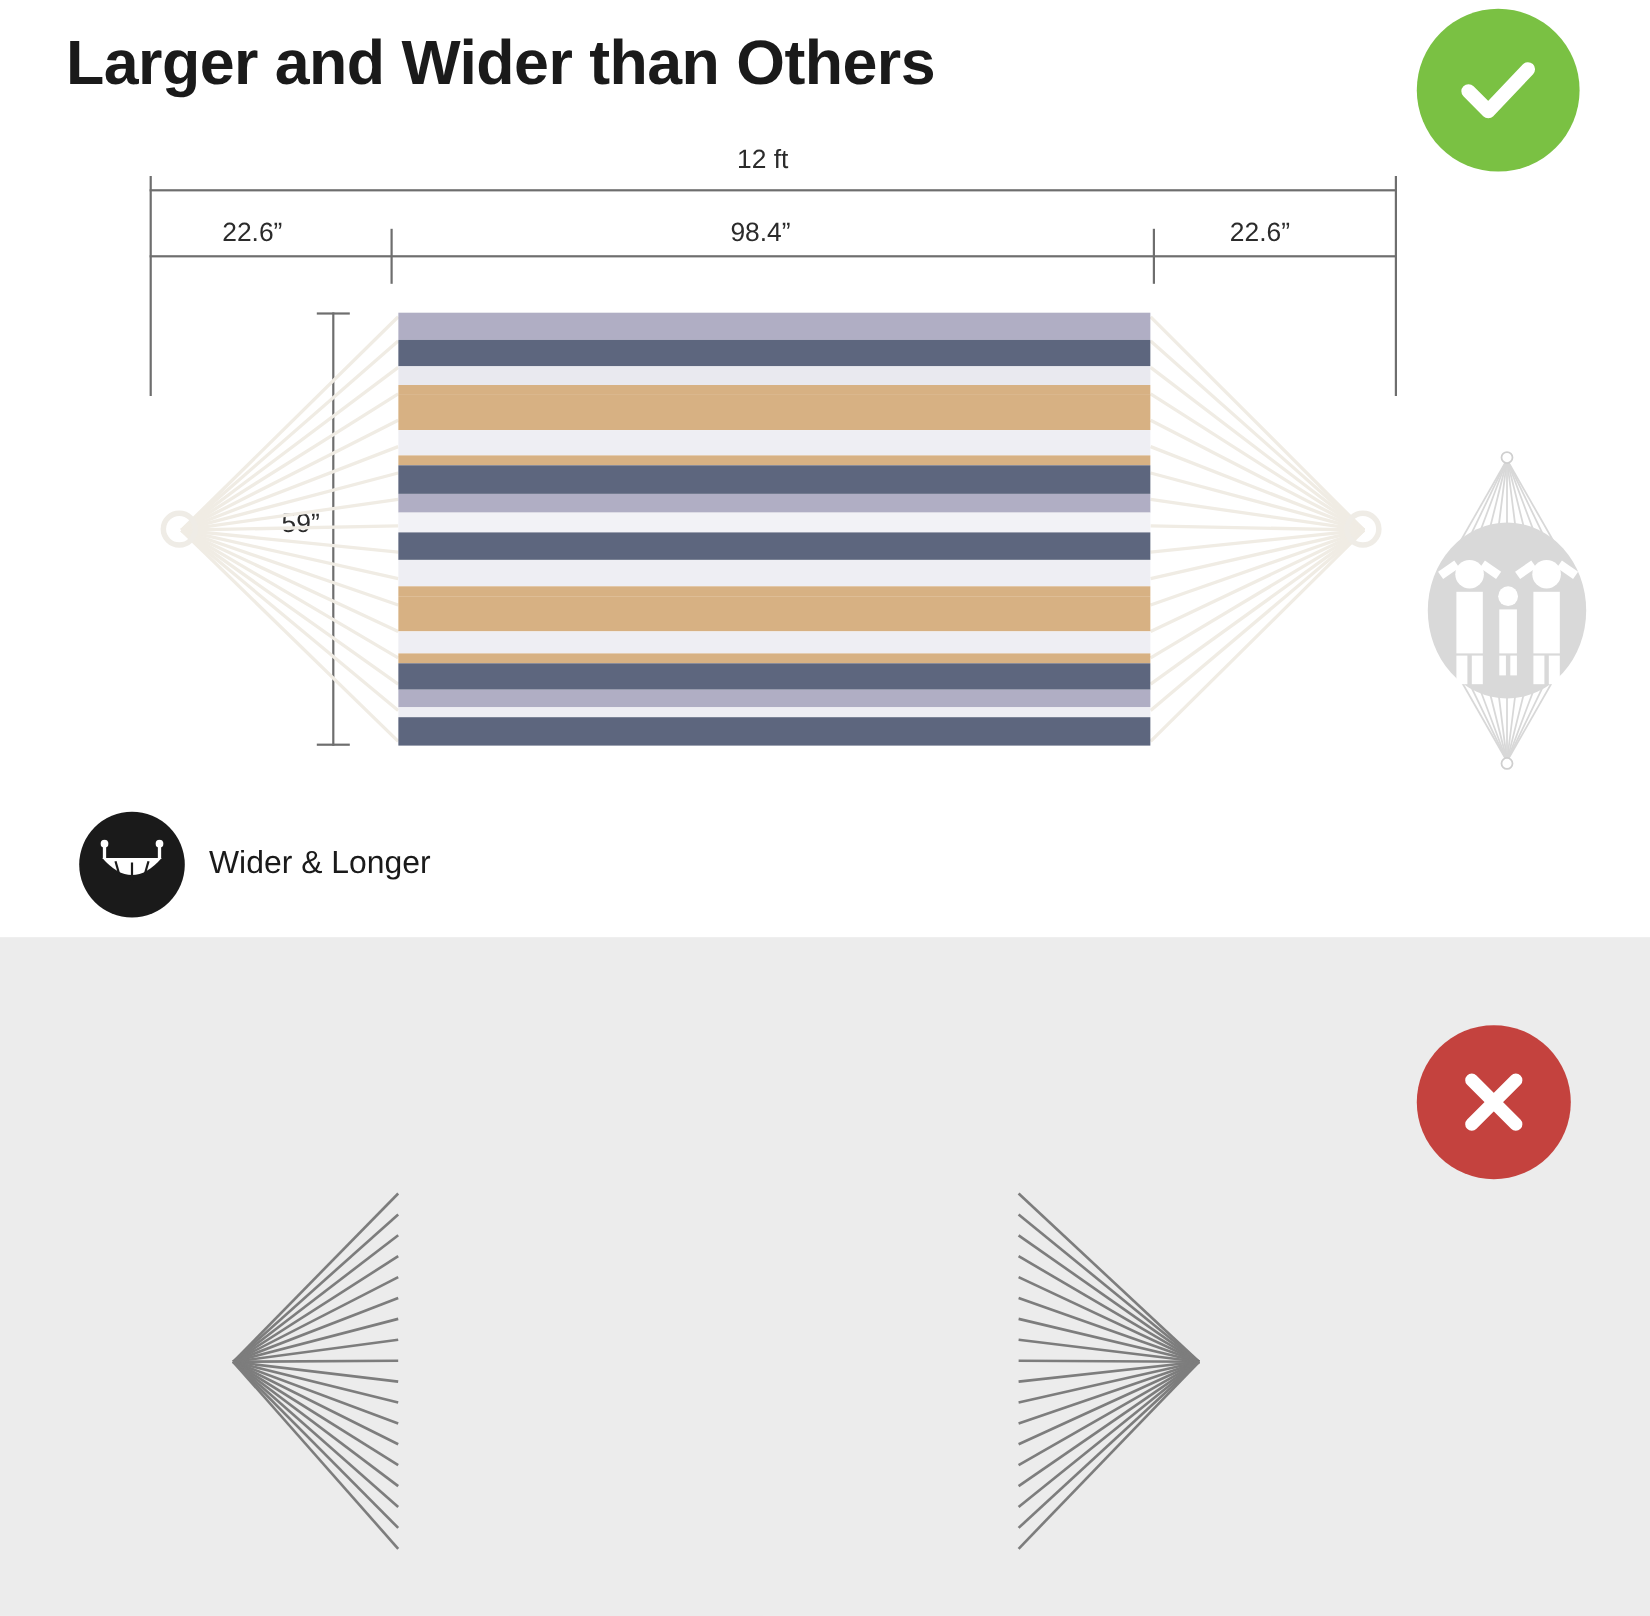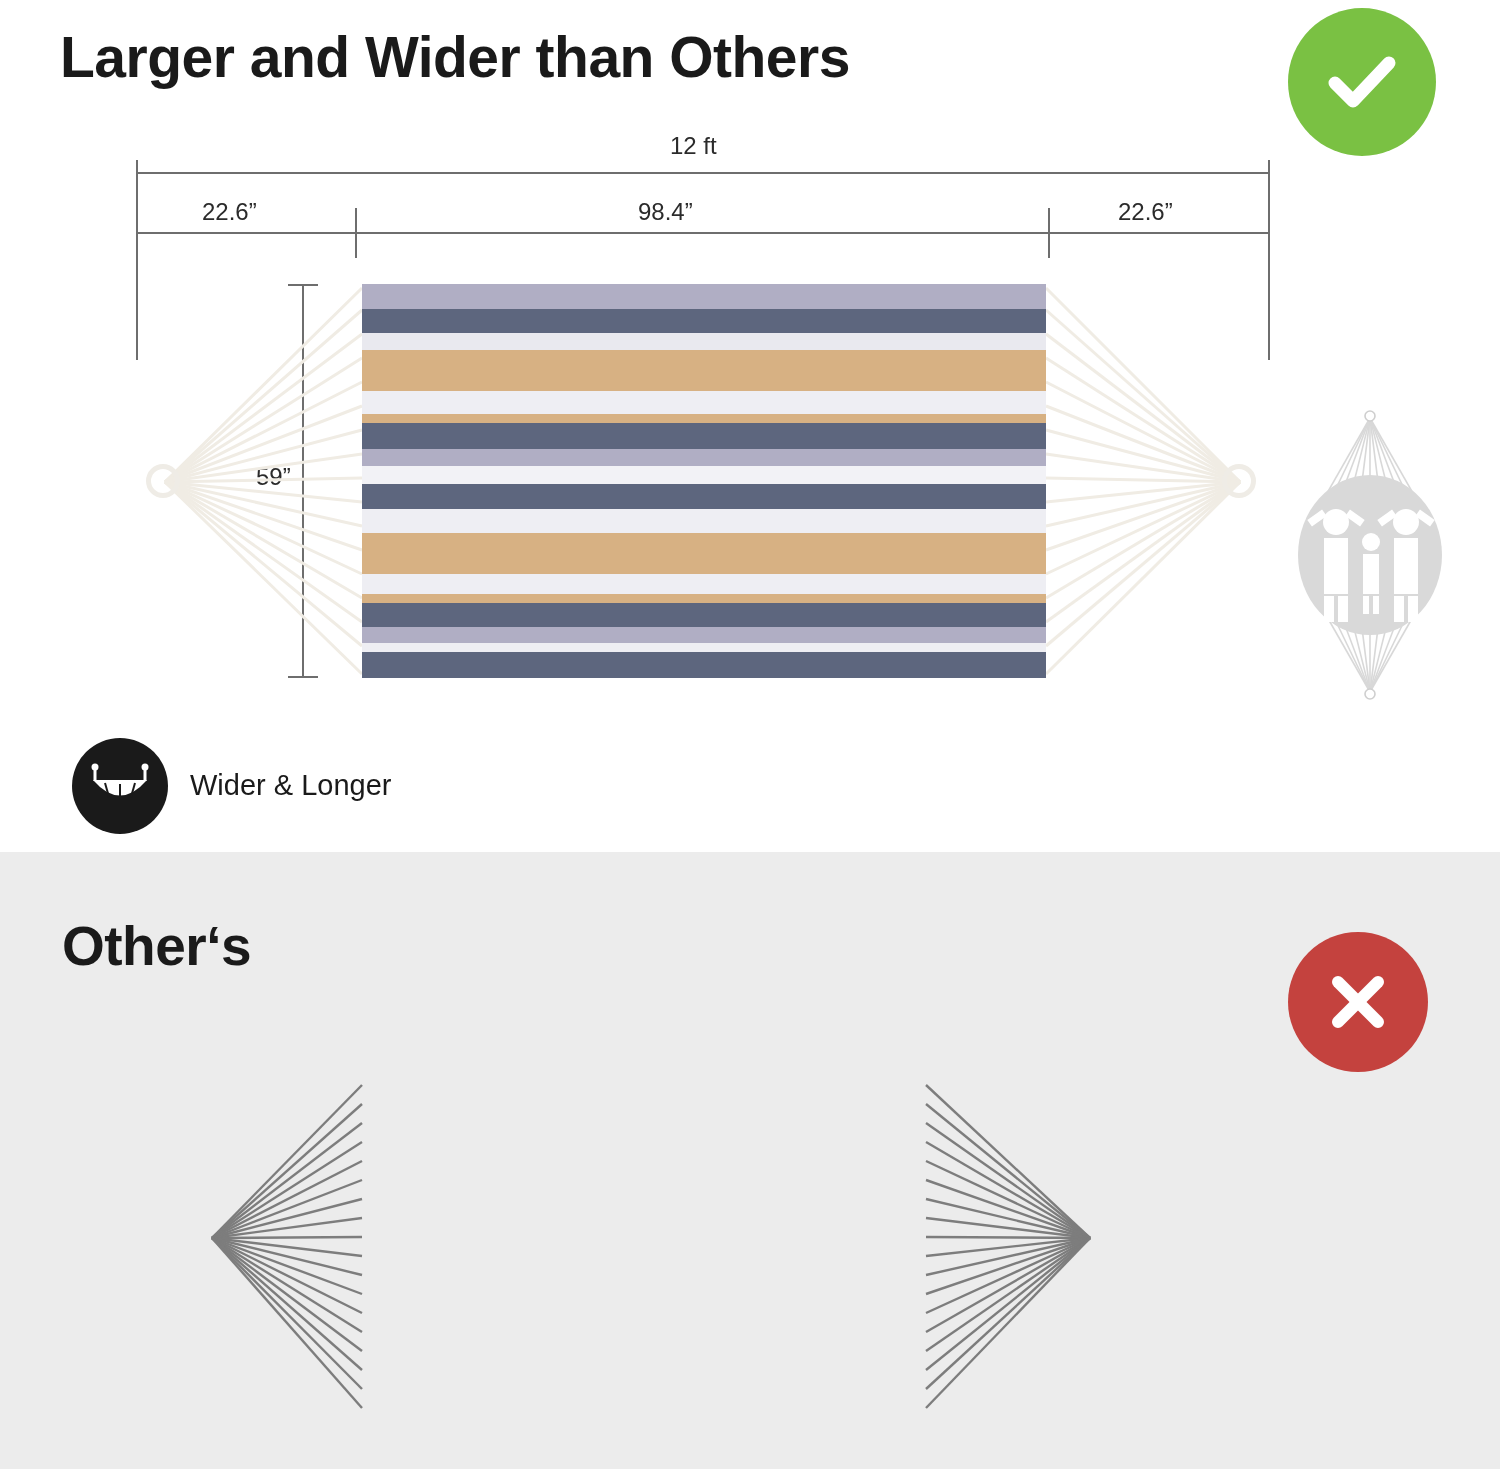--- a/index.html
+++ b/index.html
@@ -104,21 +104,21 @@
   <div class="dimline v-line" style="left:136px; top:160px; height:200px;"></div>
   <div class="dimline v-line" style="left:1268px; top:160px; height:200px;"></div>
   <div class="dimline h-line" style="left:136px; top:172px; width:1134px;"></div>
   <div class="dim-label" style="left:660px; top:132px;">12 ft</div>
 
   <div class="dimline h-line" style="left:136px; top:232px; width:1134px;"></div>
   <div class="dimline v-line" style="left:355px; top:208px; height:50px;"></div>
   <div class="dimline v-line" style="left:1048px; top:208px; height:50px;"></div>
 
   <div class="dim-label" style="left:192px; top:198px;">22.6”</div>
-  <div class="dim-label" style="left:628px; top:198px;">98.4”</div>
+  <div class="dim-label" style="left:654px; top:198px;">98.4”</div>
   <div class="dim-label" style="left:1108px; top:198px;">22.6”</div>
 
   <div class="dimline v-line" style="left:302px; top:284px; height:394px;"></div>
   <div class="dimline h-line" style="left:288px; top:284px; width:30px;"></div>
   <div class="dimline h-line" style="left:288px; top:676px; width:30px;"></div>
   <div class="dim-label" style="left:246px; top:463px;">59”</div>
 
   <svg class="rope-svg" width="1500" height="852">
     <g stroke="#f0ece4" stroke-width="3" fill="none">
       <line x1="165" y1="482" x2="362" y2="288"></line>
@@ -250,21 +250,20 @@
     </div>
     <div class="feat-text">
       <div>Wider &amp; Longer</div>
     </div>
   </div>
 
 </div>
 
 <div class="panel-bottom">
 
-  <div class="title-bottom">Other‘s</div>
 
   <div class="badge badge-x">
     <svg width="80" height="80" viewBox="0 0 80 80">
       <line x1="20" y1="20" x2="60" y2="60" stroke="#ffffff" stroke-width="12" stroke-linecap="round"></line>
       <line x1="60" y1="20" x2="20" y2="60" stroke="#ffffff" stroke-width="12" stroke-linecap="round"></line>
     </svg>
   </div>
 
   <svg class="rope-svg" width="1500" height="617" style="top:0;">
     <g stroke="#7d7d7d" stroke-width="2.4" fill="none">

